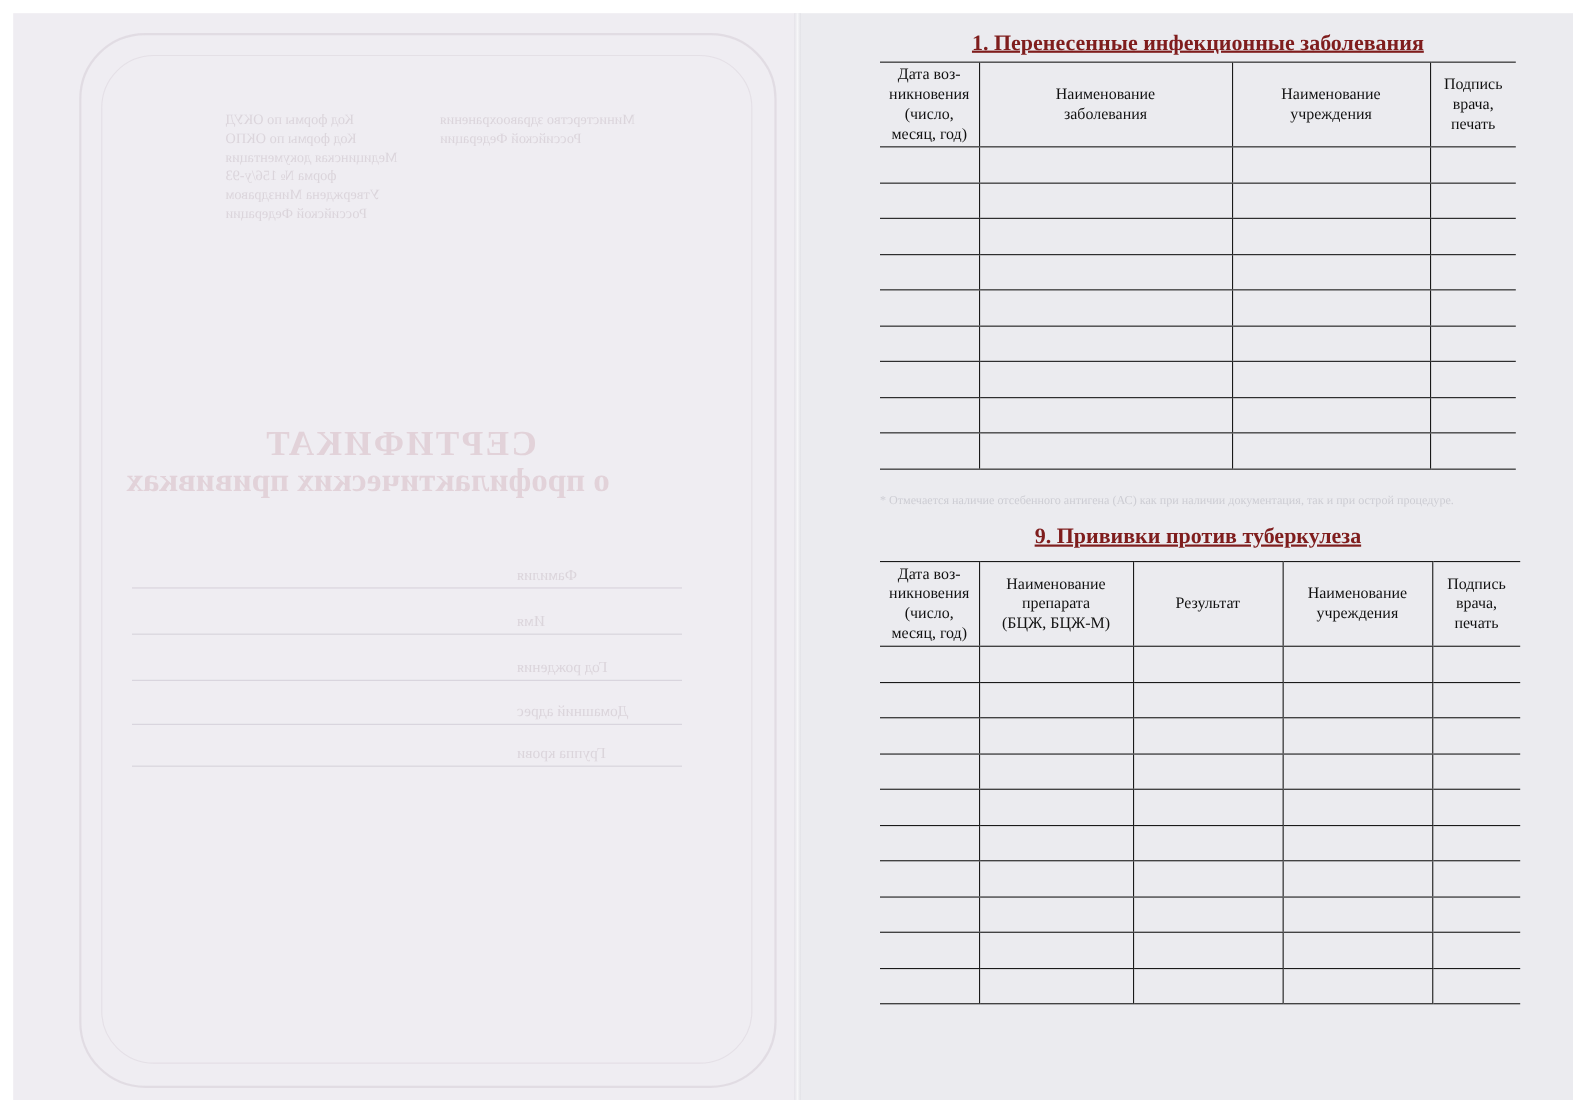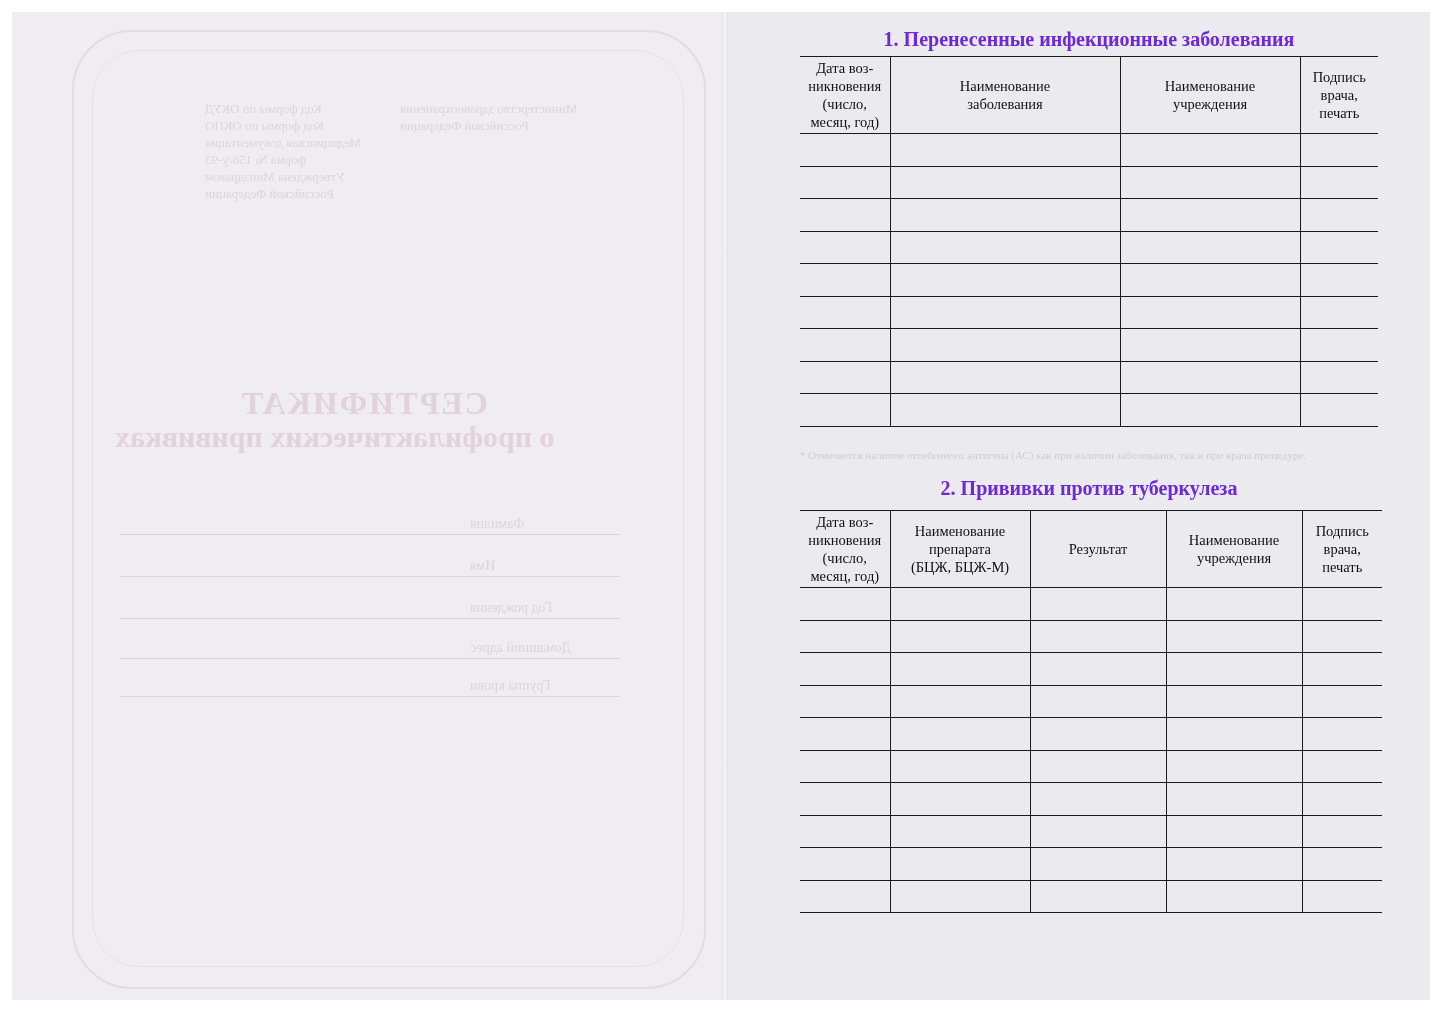--- a/index.html
+++ b/index.html
@@ -10,21 +10,21 @@
   .spine{position:absolute;left:722px;top:12px;width:6px;height:988px;background:linear-gradient(90deg,#e4e2e8,#f6f6f8,#e1e1e6);}
   
   .frame{position:absolute;left:60px;top:18px;width:630px;height:955px;border:2px solid rgba(200,190,200,0.35);border-radius:60px;}
   .frame2{position:absolute;left:80px;top:38px;width:590px;height:915px;border:1px solid rgba(200,190,200,0.28);border-radius:48px;}
   .ghost{position:absolute;color:rgba(170,150,160,0.28);transform:scaleX(-1);white-space:pre;text-align:right;}
   .ghost.title{font-weight:bold;font-size:32px;left:240px;top:385px;color:rgba(195,150,160,0.3);letter-spacing:2px;}
   .ghost.sub{font-weight:bold;font-size:30px;left:115px;top:420px;color:rgba(195,150,160,0.3);}
   .ghost.small{font-size:13px;line-height:17px;}
   .ghost-line{position:absolute;height:1px;background:rgba(160,150,170,0.3);}
   
-  .heading{position:absolute;font-weight:bold;font-size:20px;color:#6d28d9;text-align:center;}
+  .heading{position:absolute;font-weight:bold;font-size:20px;color:#7f1d1d;text-align:center;text-decoration:underline;}
   table.form{position:absolute;border-collapse:collapse;color:#111;}
   table.form th{font-weight:normal;font-size:14.5px;line-height:18px;text-align:center;vertical-align:middle;border-top:1.6px solid #1a1a1a;border-bottom:1.6px solid #1a1a1a;padding:0 4px;}
   table.form td{border-bottom:1.6px solid #1a1a1a;height:31.5px;padding:0;}
   table.form th+th, table.form td+td{border-left:1.6px solid #1a1a1a;}
   .footnote{position:absolute;left:800px;top:448px;width:580px;font-size:11px;line-height:14px;color:rgba(150,150,160,0.35);}
 </style>
 </head>
 <body>
 
 <div class="page left">
@@ -131,23 +131,23 @@
       </tr>
       <tr>
         <td></td>
         <td></td>
         <td></td>
         <td></td>
       </tr>
     </tbody>
 </table>
 
-<div class="footnote">* Отмечается наличие отсебенного антигена (АС) как при наличии заболевания, так и при врача процедуре.</div>
-
-<div class="heading" style="left:800px;top:477px;width:578px;">2. Прививки против туберкулеза</div>
+<div class="footnote">* Отмечается наличие отсебенного антигена (АС) как при наличии документация, так и при острой процедуре.</div>
+
+<div class="heading" style="left:800px;top:477px;width:578px;">9. Прививки против туберкулеза</div>
 <table class="form" id="t2" style="left:800px;top:510px;width:582px;">
   <colgroup>
       <col style="width:90px">
       <col style="width:140px">
       <col style="width:136px">
       <col style="width:136px">
       <col style="width:80px">
     </colgroup>
   <thead>
       <tr style="height:77px">

